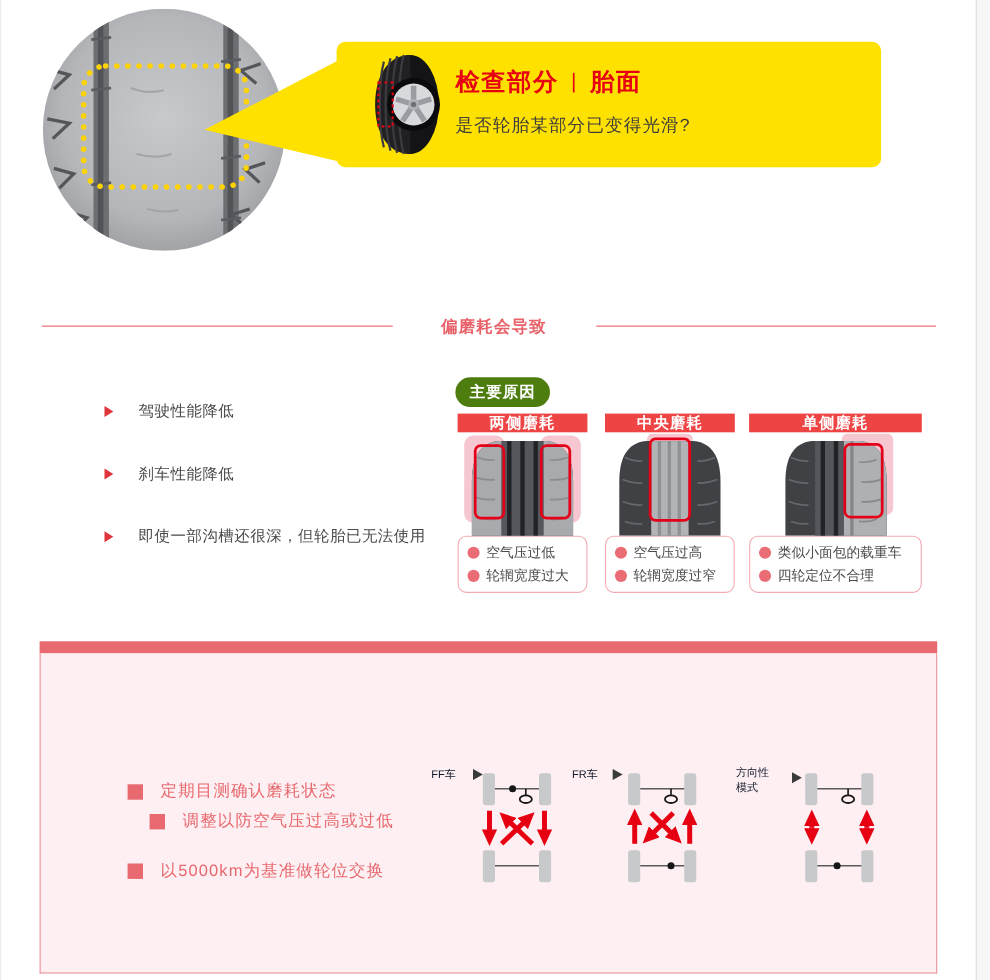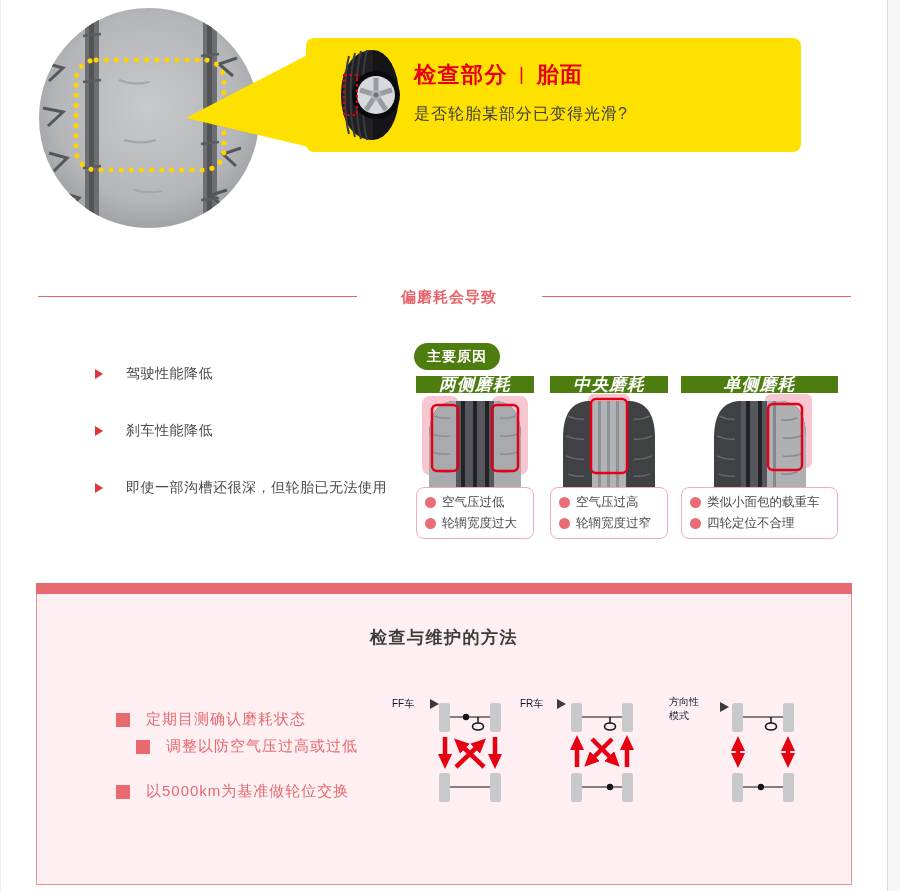--- a/index.html
+++ b/index.html
@@ -31,21 +31,21 @@
   .effect.e0 { top:365px; } .effect.e1 { top:422px; } .effect.e2 { top:479px; }
   .tri-red { width:0; height:0; border-top:5px solid transparent; border-bottom:5px solid transparent; border-left:8px solid #e0353b; flex:0 0 auto; }
   .effect-label { font-size:14px; color:#4a4a4a; letter-spacing:0.5px; white-space:nowrap; }
 
   
   .badge { position:absolute; left:413px; top:343px; width:86px; height:27px; border-radius:14px; background:#4d7c0f; color:#fff; font-size:14px; font-weight:700; text-align:center; line-height:27px; letter-spacing:1px; }
   .cause-col { position:absolute; top:376px; }
   .cause-col.c0 { left:415px; width:118px; }
   .cause-col.c1 { left:549px; width:118px; }
   .cause-col.c2 { left:680px; width:157px; }
-  .cause-header { height:17px; background:#4d7c0f; color:#fff; font-size:17px; font-weight:700; text-align:center; line-height:17px; letter-spacing:1px;font-style:italic; }
+  .cause-header { height:17px; background:#ef4444; color:#fff; font-size:14px; font-weight:700; text-align:center; line-height:17px; letter-spacing:1px; }
   .cause-tire { height:93px; margin-top:1px; display:flex; justify-content:center; }
   .cause-box { margin-top:0px; border:1px solid #f3abb4; border-radius:8px; background:#fff; padding:4px 8px; }
   .cause-row { display:flex; align-items:center; gap:6px; height:21px; }
   .dot { width:11px; height:11px; border-radius:50%; background:#ea6d76; flex:0 0 auto; }
   .cause-text { font-size:12.5px; color:#4a4a4a; white-space:nowrap; }
 
   
   .panel { position:absolute; left:35px; top:583px; width:816px; height:302px; }
   .panel-bar { position:absolute; left:0; top:0; width:100%; height:11px; background:#e8696f; }
   .panel-body { position:absolute; left:0; top:11px; width:100%; height:291px; background:#fdeff2; border:1px solid #ea949a; border-top:none; }
@@ -272,21 +272,20 @@
       <div class="cause-row">
         <span class="dot"></span>
         <span class="cause-text">四轮定位不合理</span>
       </div>
     </div>
   </div>
 
   <div class="panel">
     <div class="panel-bar"></div>
     <div class="panel-body"></div>
-    <div class="panel-title">检查与维护的方法</div>
 
     <div class="tip t0">
       <span class="sq"></span>
       <span class="tip-label">定期目测确认磨耗状态</span>
     </div>
     <div class="tip t1">
       <span class="sq"></span>
       <span class="tip-label">调整以防空气压过高或过低</span>
     </div>
     <div class="tip t2">

